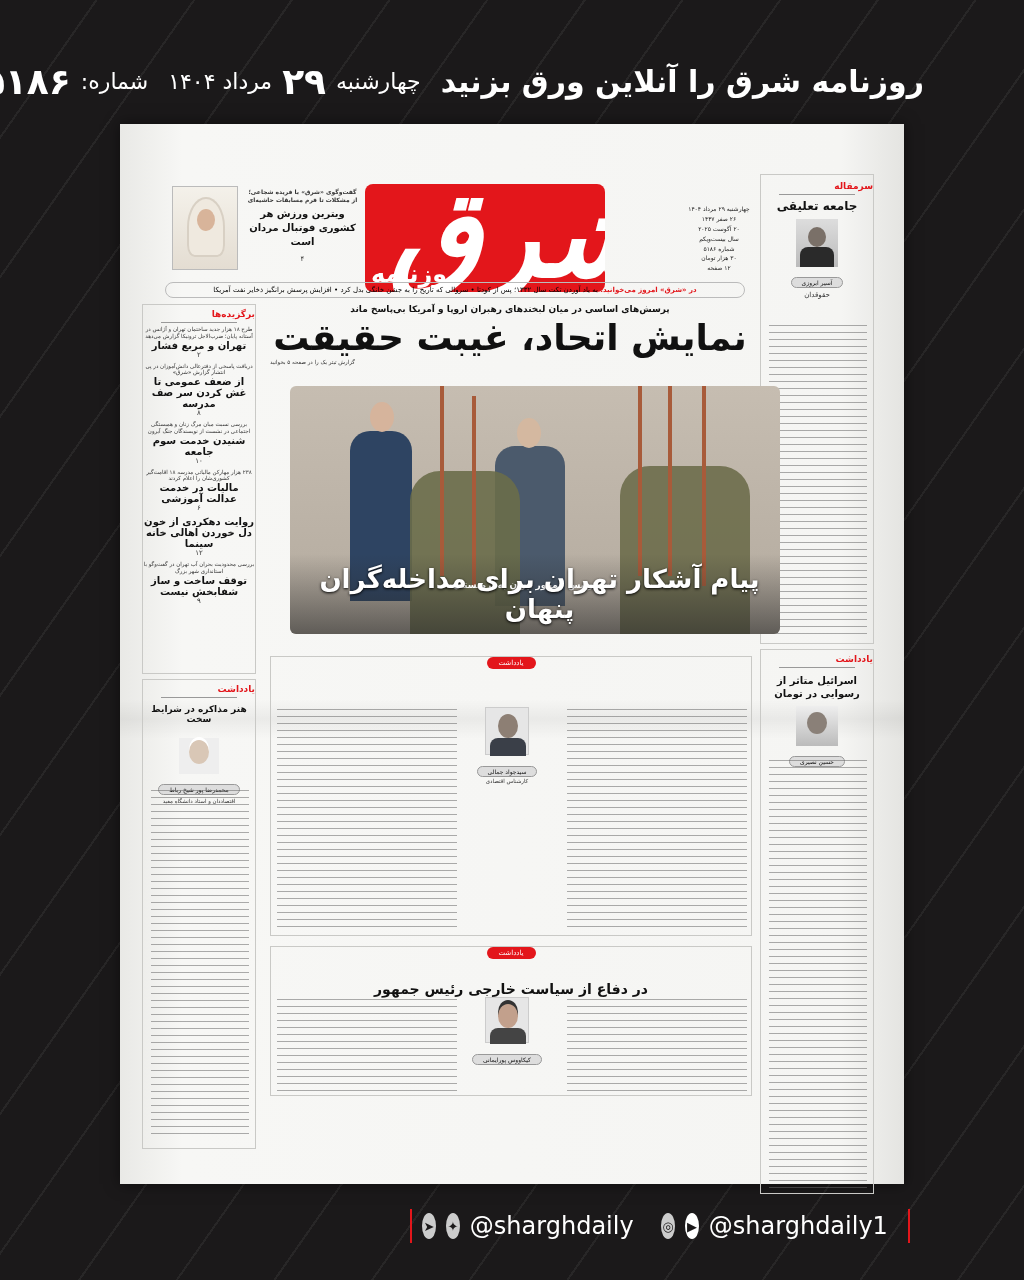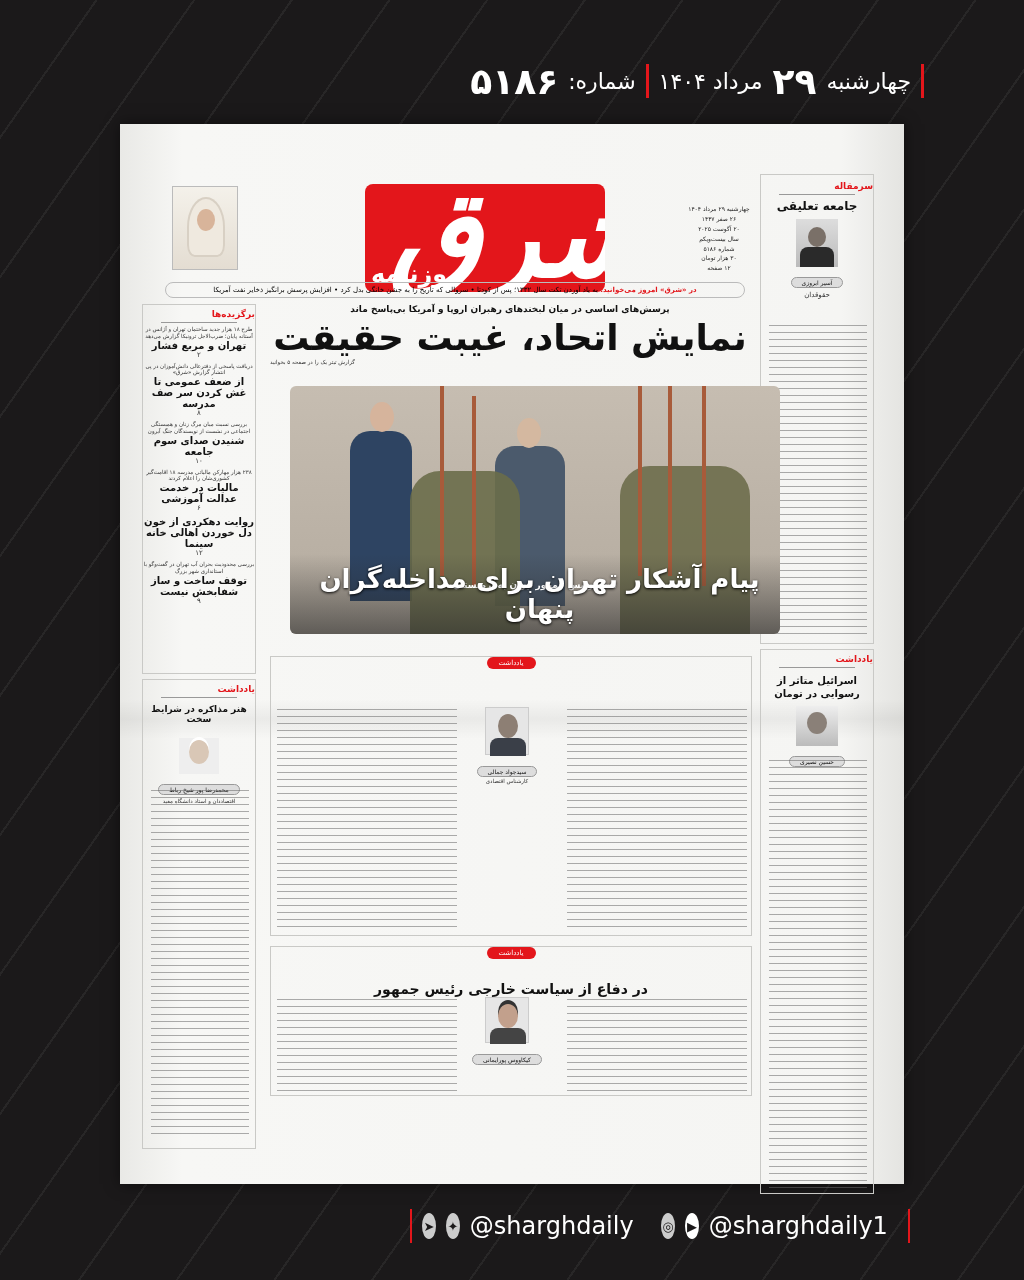--- a/index.html
+++ b/index.html
@@ -30,20 +30,21 @@
 .footer .bar{width:4px;height:34px;background:#e3161b}
 .ic{width:26px;height:26px;border-radius:50%;background:#ccc;color:#1b191a;display:inline-flex;align-items:center;justify-content:center;font-size:13px;font-weight:bold}
 .ic.w{background:#fff}
 .pill{display:inline-block;background:#e3161b;color:#fff;font-size:7px;padding:2px 12px;border-radius:8px}
 .namepill{display:inline-block;background:#ddd;border:1px solid #999;font-size:6px;padding:1px 10px;border-radius:6px;color:#111}
 </style>
 </head>
 <body>
 
 <div class="topbar">
+  <span class="t1">روزنامه شرق را آنلاین ورق بزنید</span>
   <span class="sep"></span>
   <span class="t2">چهارشنبه</span>
   <span class="big">۲۹</span>
   <span class="t2">مرداد ۱۴۰۴</span>
   <span class="sep"></span>
   <span class="t2">شماره:</span>
   <span class="num">۵۱۸۶</span>
 </div>
 
 <div class="paper">
@@ -81,20 +82,25 @@
     <div>شماره ۵۱۸۶</div>
     <div>۳۰ هزار تومان</div>
     <div>۱۲ صفحه</div>
   </div>
 
   <div class="logo">
     <div class="sh">شرق</div>
     <div class="rz">روزنامه</div>
   </div>
 
+  <div class="rtl" style="position:absolute;left:125px;top:64px;width:115px">
+    <div class="small" style="font-weight:bold;font-size:6px">گفت‌وگوی «شرق» با فریده شجاعی؛ از مشکلات تا فرم مسابقات حاشیه‌ای</div>
+    <div class="hl" style="font-size:10px;margin-top:4px;line-height:1.4">ویترین ورزش هر کشوری فوتبال مردان است</div>
+    <div class="small" style="margin-top:6px">۴</div>
+  </div>
   <div class="photo" style="left:52px;top:62px;width:66px;height:84px;background:linear-gradient(#f4f1ea,#e4ddd2);border:1px solid #bbb">
     <div style="position:absolute;left:14px;top:10px;width:38px;height:60px;border-radius:50% 50% 20% 20%;background:#efe9df;box-shadow:inset 0 0 0 2px #d8d0c4"></div>
     <div style="position:absolute;left:24px;top:22px;width:18px;height:22px;border-radius:50%;background:#d8b49a"></div>
   </div>
 
   <div class="rtl" style="position:absolute;left:45px;top:158px;width:580px;height:16px;border:1px solid #bbb;border-radius:8px;font-size:7px;line-height:14px;white-space:nowrap;overflow:hidden;padding:0 8px">
     <span style="color:#e3161b;font-weight:bold">در «شرق» امروز می‌خوانید:</span>
     <span>به یاد آوردن تکت سال ۱۳۳۲؛ پس از کودتا</span> •
     <span>سروالی که تاریخ را به جشن خانگی بدل کرد</span> •
     <span>افزایش پرسش برانگیز ذخایر نفت آمریکا</span>
@@ -108,21 +114,21 @@
       <div class="hl" style="font-size:10px">تهران و مربع فشار</div>
       <div class="small">۲</div>
     </div>
     <div style="margin-top:3px">
       <div class="small" style="font-size:5.5px">دریافت پاسخی از دفترعالی دانش‌آموزان در پی انتشار گزارش «شرق»</div>
       <div class="hl" style="font-size:10px">از ضعف عمومی تا غش کردن سر صف مدرسه</div>
       <div class="small">۸</div>
     </div>
     <div style="margin-top:3px">
       <div class="small" style="font-size:5.5px">بررسی نسبت میان مرگ زنان و همبستگی اجتماعی در نشست از نویسندگان جنگ آیرون</div>
-      <div class="hl" style="font-size:10px">شنیدن صدای سوم جامعه</div>
+      <div class="hl" style="font-size:10px">شنیدن خدمت سوم جامعه</div>
       <div class="small">۱۰</div>
     </div>
     <div style="margin-top:3px">
       <div class="small" style="font-size:5.5px">۲۳۸ هزار مهارکن مالیاتی مدرسه ۱۸ اقامت‌گیر کشوری‌شان را اعلام کردند</div>
       <div class="hl" style="font-size:10px">مالیات در خدمت عدالت آموزشی</div>
       <div class="small">۶</div>
     </div>
     <div style="margin-top:3px">
       <div class="hl" style="font-size:10px">روایت دهکردی از خون دل خوردن اهالی خانه سینما</div>
       <div class="small">۱۲</div>

